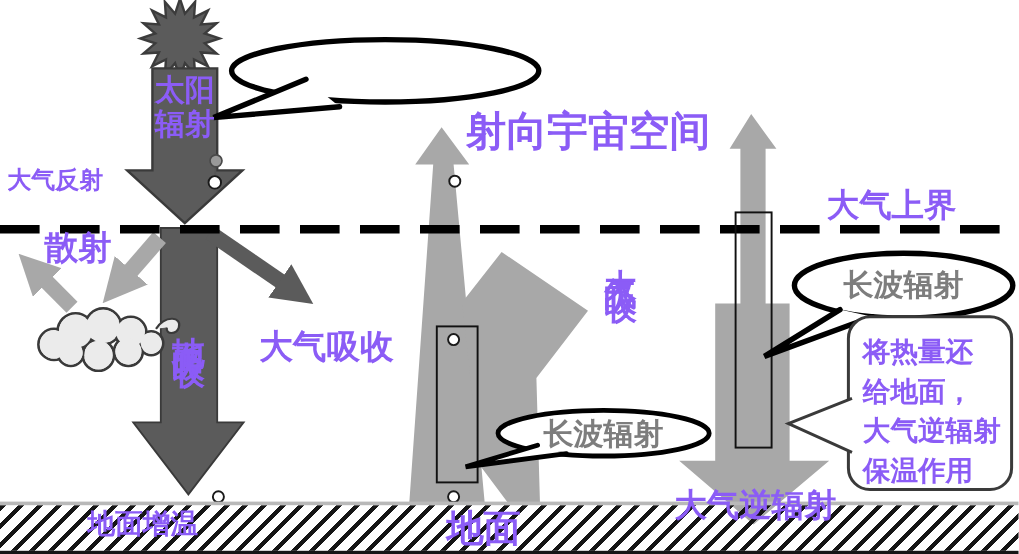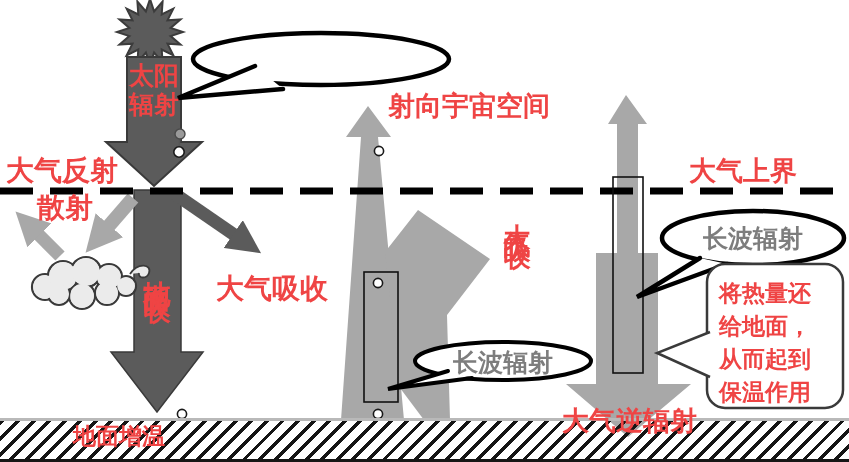--- a/index.html
+++ b/index.html
@@ -6,21 +6,21 @@
   #stage{
     position:relative;width:849px;height:462px;overflow:hidden;background:#fff;
     font-family:"Liberation Sans","DejaVu Sans",sans-serif;
   }
   #shapes{position:absolute;left:0;top:0;z-index:1;}
   #ground{
     position:absolute;left:0;top:418px;width:849px;height:38px;z-index:2;
     border-top:3px solid #b9b9b9;border-bottom:3px solid #161616;
     background:repeating-linear-gradient(135deg,#151515 0 3.5px,transparent 3.5px 11px);
   }
-  .lbl{position:absolute;z-index:3;color:#ef4444;font-weight:bold;white-space:pre-line;line-height:1.15;}
+  .lbl{position:absolute;z-index:3;color:#8b5cf6;font-weight:bold;white-space:pre-line;line-height:1.15;}
   .gray{color:#7d7d7d;}
   .center{text-align:center;}
   .vert{writing-mode:vertical-rl;text-orientation:upright;}
 </style>
 </head>
 <body>
 
 <div id="stage">
 
   <svg id="shapes" width="849" height="462" viewBox="0 0 849 462">
@@ -109,41 +109,42 @@
       <path d="M710,332 L657,353 L710,377" fill="#fff" stroke="#3a3a3a" stroke-width="2.5"></path>
     </g>
   </svg>
 
   <div id="ground"></div>
 
   <div class="lbl center" style="left:125px;top:61px;width:58px;font-size:25px;">太阳
 辐射</div>
 
 
-  <div class="lbl" style="left:6px;top:155px;font-size:28px;">大气反射</div>
+  <div class="lbl" style="left:6px;top:140px;font-size:20px;">大气反射</div>
 
   <div class="lbl" style="left:37px;top:194px;font-size:28px;font-family:Liberation Mono, monospace;">散射</div>
 
   <div class="lbl" style="left:216px;top:273px;font-size:28px;">大气吸收</div>
 
   <div class="lbl vert" style="left:141px;top:259px;font-size:27px;letter-spacing:6px;">地面吸收</div>
 
   <div class="lbl" style="left:73px;top:423px;font-size:23px;">地面增温</div>
 
-  <div class="lbl" style="left:388px;top:91px;font-size:27px;">射向宇宙空间</div>
+  <div class="lbl" style="left:388px;top:91px;font-size:34px;">射向宇宙空间</div>
 
   <div class="lbl" style="left:689px;top:156px;font-size:27px;">大气上界</div>
 
   <div class="lbl vert" style="left:501px;top:202px;font-size:27px;letter-spacing:7px;">大气吸收</div>
 
   <div class="lbl gray center" style="left:417px;top:348px;width:172px;font-size:25px;">长波辐射</div>
 
+  <div class="lbl" style="left:372px;top:423px;font-size:31px;">地面</div>
 
   <div class="lbl gray center" style="left:664px;top:224px;width:178px;font-size:25px;">长波辐射</div>
 
   <div class="lbl" style="left:562px;top:406px;font-size:27px;">大气逆辐射</div>
 
   <div class="lbl" style="left:719px;top:277px;font-size:23px;line-height:33px;">将热量还
 给地面，
-从而起到
+大气逆辐射
 保温作用</div>
 
 </div>
 
 </body></html>

